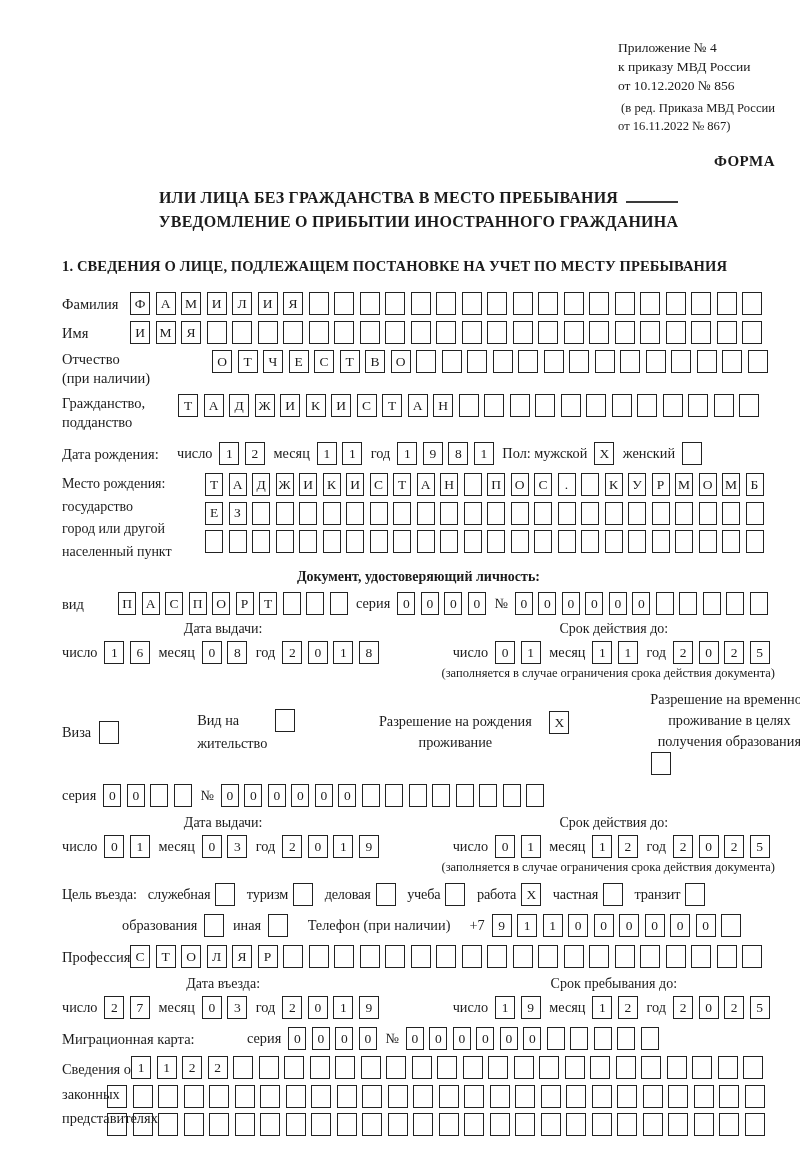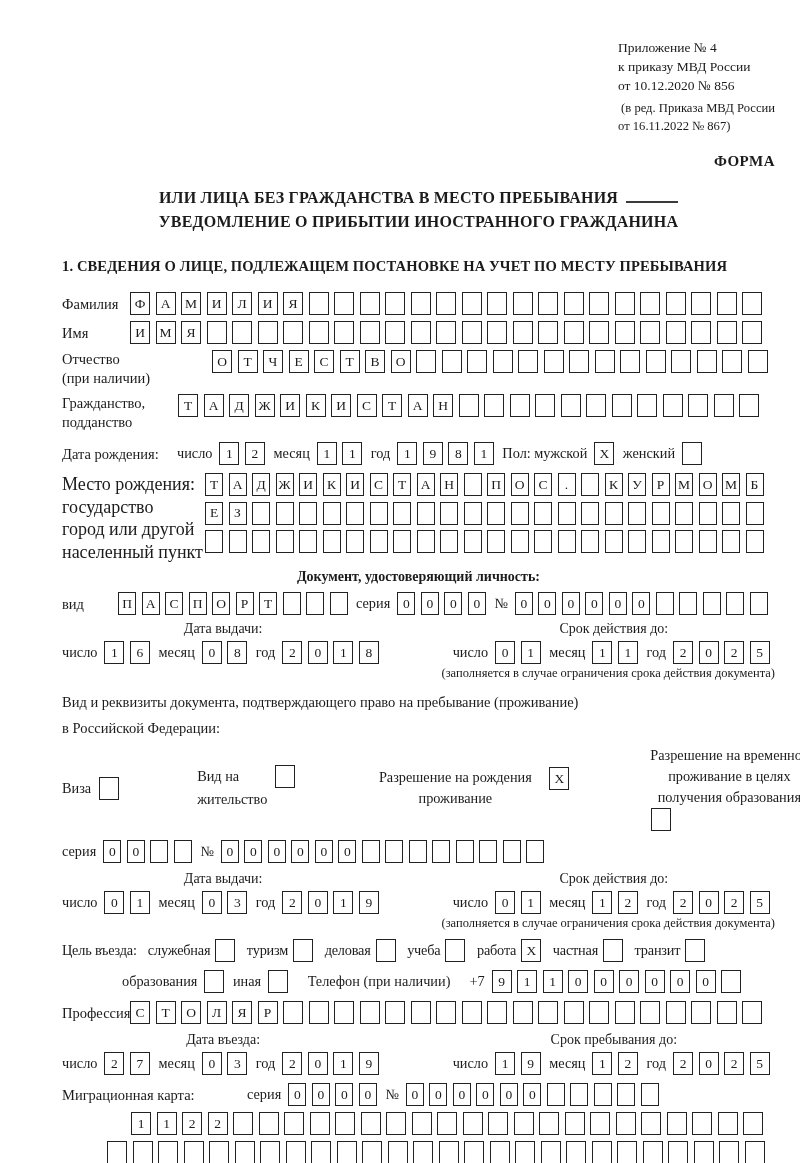--- a/index.html
+++ b/index.html
@@ -31,21 +31,21 @@
   .cells{display:flex;flex:none;}
   .cell{flex:none;display:flex;align-items:center;justify-content:center;box-sizing:border-box;
         width:20px;height:23px;border:1.6px solid #222;margin-right:5.5px;
         font-size:13.5px;line-height:1;}
   .compact .cell{width:18px;margin-right:5.5px;}
 
   .dlbl{font-size:14.3px;margin:0 7px 0 3px;flex:none;white-space:nowrap;}
   .dlbl.first{margin-left:0;}
 
   .bp{display:flex;align-items:flex-start;margin-bottom:6px;}
-  .bp-labels{width:143px;flex:none;font-size:18px;line-height:22.5px;}
+  .bp-labels{width:143px;flex:none;font-size:14px;line-height:22.5px;}
   .bp-rows .cells{margin-bottom:5.5px;}
 
   .doc-sub{text-align:center;font-weight:bold;font-size:14px;margin:2px 0 7px;}
 
   .dcols{display:flex;justify-content:space-between;margin-bottom:2px;}
   .dcol .ttl{text-align:center;font-size:14px;margin-bottom:4px;}
   .dcol .fields{display:flex;align-items:center;}
   .note{font-size:12.5px;text-align:right;margin:1px 0 8px;}
 
   .para{font-size:14.5px;line-height:26px;margin-bottom:2px;}
@@ -415,24 +415,20 @@
             <span class="cell">2</span>
             <span class="cell">0</span>
             <span class="cell">2</span>
             <span class="cell">5</span>
           </span>
       </div>
     </div>
   </div>
   <div class="note">(заполняется в случае ограничения срока действия документа)</div>
 
-  <div class="para">
-    <span>Вид и реквизиты документа, подтверждающего право на пребывание (проживание)</span><br>
-    <span>в Российской Федерации:</span>
-  </div>
 
   <div class="optrow" style="margin-top:4px;">
     <div class="opt">
       <span class="olbl">Виза</span>
       <span class="cells">
           <span class="cell"></span>
         </span>
     </div>
     <div class="opt" style="margin-left:14px;">
       <span class="olbl">Вид на жительство</span>
@@ -683,20 +679,26 @@
         <span class="cell">0</span>
         <span class="cell"></span>
         <span class="cell"></span>
         <span class="cell"></span>
         <span class="cell"></span>
         <span class="cell"></span>
       </span>
   </div>
 
   <div class="reps">
+    <div class="reps-labels">
+      <div>Сведения о</div>
+      <div>законных</div>
+      <div>представителях</div>
+
+    </div>
     <div class="reps-rows">
       <span class="cells row1">
           <span class="cell">1</span>
           <span class="cell">1</span>
           <span class="cell">2</span>
           <span class="cell">2</span>
           <span class="cell"></span>
           <span class="cell"></span>
           <span class="cell"></span>
           <span class="cell"></span>

